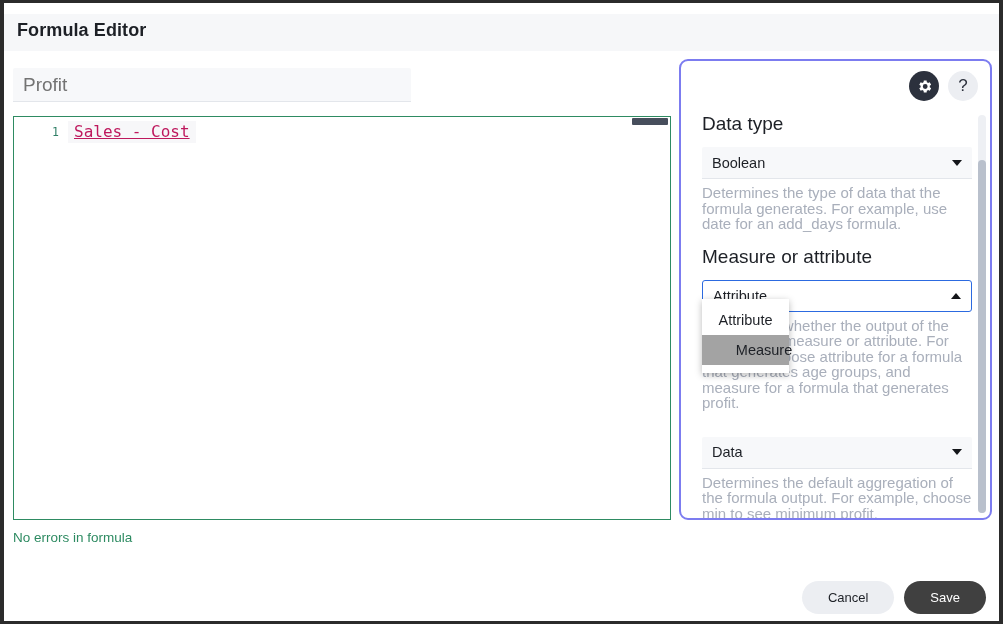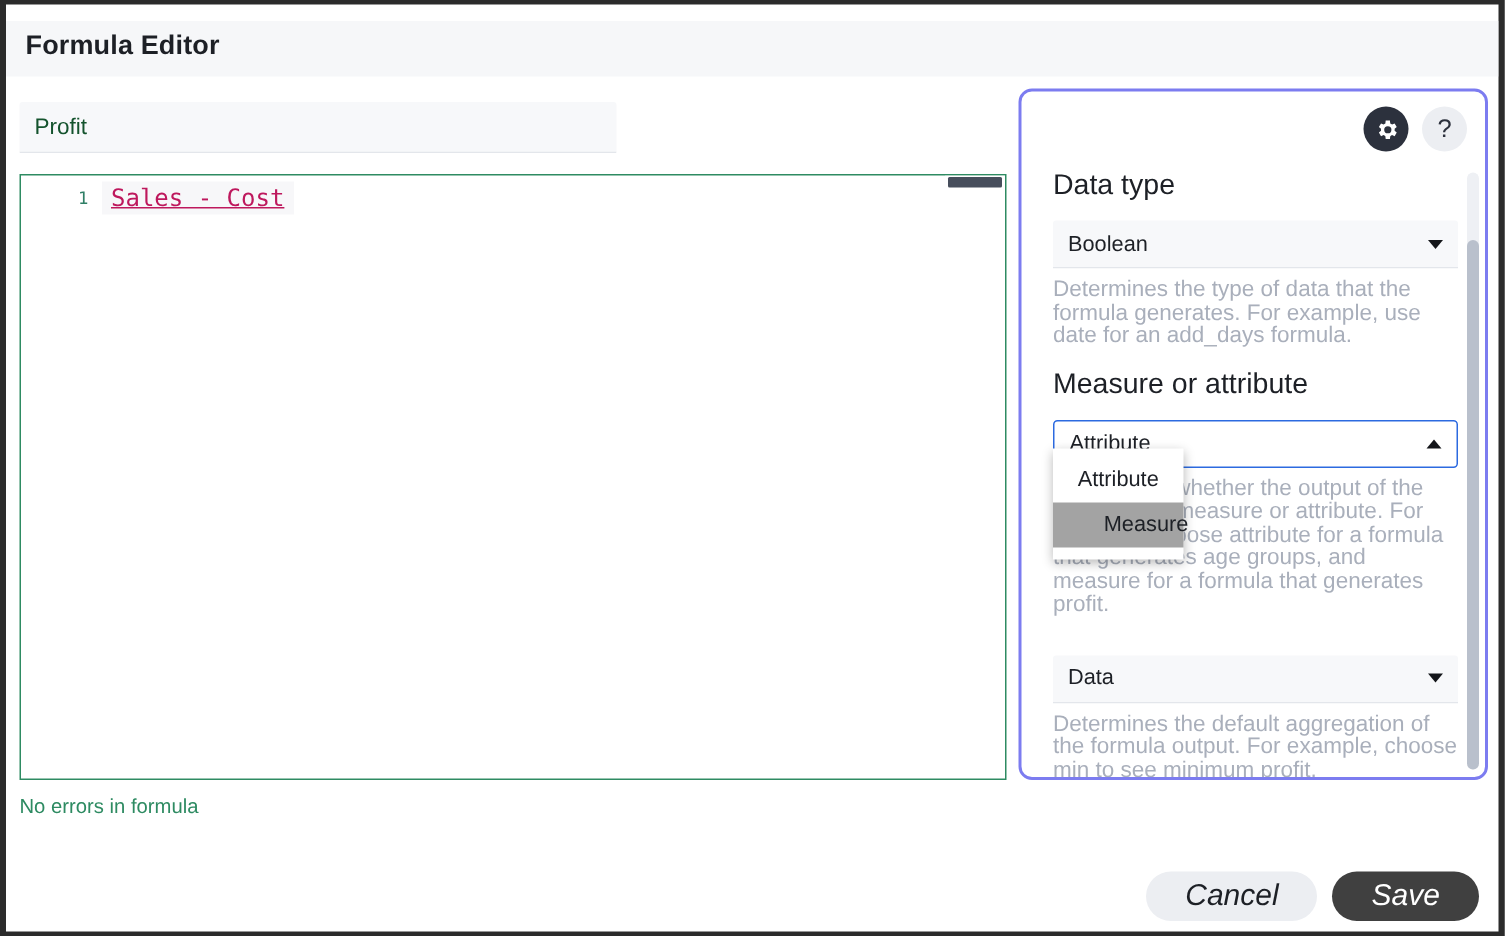--- a/index.html
+++ b/index.html
@@ -32,21 +32,21 @@
   }
 
   
   #name-field {
     position: absolute; left: 9px; top: 65px;
     width: 398px; height: 34px;
     background: #f7f8fa;
     border: 0; border-bottom: 1px solid #e3e6eb;
     border-radius: 2px 2px 0 0;
     font-family: "Liberation Sans", sans-serif;
-    font-size: 15px; color: #14532d;
+    font-size: 19px; color: #737373;
     padding: 0 10px;
     outline: none;
   }
 
   
   #editor {
     position: absolute; left: 9px; top: 113px;
     width: 658px; height: 404px;
     background: #ffffff;
     border: 1px solid #2e8b62;
@@ -179,22 +179,22 @@
   }
 
   
   #footer {
     position: absolute; right: 13px; top: 578px;
     display: flex; gap: 10px; align-items: center;
   }
   .btn {
     height: 33px; border-radius: 17px;
     display: flex; align-items: center; justify-content: center;
-    font-size: 20px; padding: 0 26px;
-    border: 0; font-family: "Liberation Sans", sans-serif; font-style: italic;
+    font-size: 13px; padding: 0 26px;
+    border: 0; font-family: "Liberation Sans", sans-serif;
   }
   #cancel-btn { background: #eceef2; color: #1d2026; }
   #save-btn { background: #404040; color: #ffffff; }
 </style>
 </head>
 <body>
 
 <div id="app">
 
   <div id="header">

